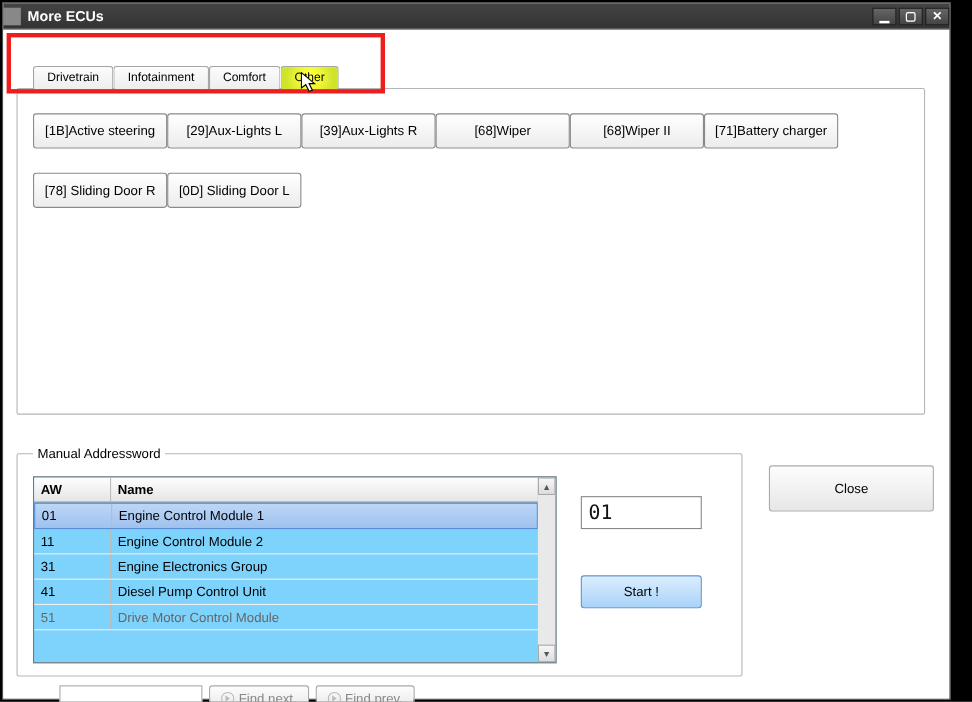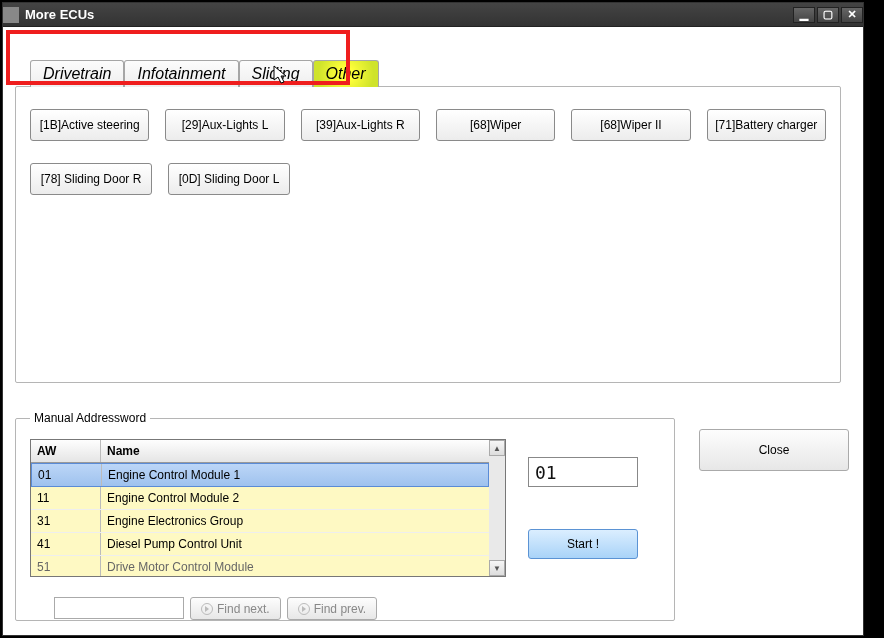--- a/index.html
+++ b/index.html
@@ -7,32 +7,32 @@
   .window { width: 862px; height: 634px; margin: 2px; background: #fff; border: 1px solid #333; position: relative; }
   .title-bar { height: 24px; background: linear-gradient(to bottom, #444, #333); color: #fff; display: flex; align-items: center; padding: 0 0; border-bottom: 1px solid #222; }
   .title-bar .icon { width: 16px; height: 16px; background: #888; margin-right: 6px; }
   .title-bar .title { font-weight: bold; font-size: 13px; flex: 1; }
   .title-bar .win-btn { width: 22px; height: 16px; background: linear-gradient(to bottom,#666,#444); border: 1px solid #222; margin-left: 2px; display: flex; align-items: center; justify-content: center; color: #fff; font-weight: bold; font-size: 11px; cursor: pointer; }
   .client { position: absolute; top: 24px; left: 0; right: 0; bottom: 0; padding: 10px 12px; background: #fff; }
   .red-box { border: 4px solid #ef1e1e; position: absolute; top: 3px; left: 3px; width: 344px; height: 55px; pointer-events: none; z-index: 30; }
   
   .tab-wrap { position: relative; margin-top: 22px; }
   .tabs { display: flex; gap: 0; position: relative; z-index: 10; margin-left: 15px; }
-  .tab { border: 1px solid #a6a6a6; border-bottom: none; background: linear-gradient(to bottom,#fcfcfc,#eee); padding: 4px 12px; font-size: 16px; border-radius: 3px 3px 0 0; cursor: pointer; position: relative; bottom: -1px; color: #000; font-style: italic; }
+  .tab { border: 1px solid #a6a6a6; border-bottom: none; background: linear-gradient(to bottom,#fcfcfc,#eee); padding: 4px 12px; font-size: 11px; border-radius: 3px 3px 0 0; cursor: pointer; position: relative; bottom: -1px; color: #000; }
   .tab.sel { background: radial-gradient(circle,#ffff3a 20%,#cfe32b 80%); }
   .panel { border: 1px solid #b5b5b5; width: 826px; height: 297px; border-radius: 2px; padding: 22px 14px; position: relative; }
-  .ecu-row { display: flex; gap: 16px; margin-bottom: 22px; }
+  .ecu-row { display: flex; gap: 0; margin-bottom: 22px; }
   .ecu-btn { width: 122px; height: 32px; border: 1px solid #8a8a8a; border-radius: 3px; background: linear-gradient(to bottom,#fff,#ececec); font-size: 12px; color: #000; display: flex; align-items: center; justify-content: center; white-space: nowrap; cursor: pointer; }
   
   .cursor-ptr { position: absolute; top: 38px; left: 270px; z-index: 40; pointer-events: none; }
   
   .lower { display: flex; align-items: flex-start; gap: 24px; margin-top: 28px; }
   fieldset.manual { border: 1px solid #b5b5b5; border-radius: 2px; width: 660px; height: 210px; padding: 14px 14px; position: relative; }
   fieldset.manual legend { font-size: 12px; color: #000000; padding: 0 4px; }
-  .grid { width: 476px; height: 138px; border: 1px solid #777; background: #fef9c3; display: flex; flex-direction: column;}
+  .grid { width: 476px; height: 170px; border: 1px solid #777; background: #7dd3fc; display: flex; flex-direction: column;}
   .grid-body { flex: 1; overflow: hidden; position: relative; }
   .grid-scroll { position: absolute; right: 0; top: 0; bottom: 0; width: 16px; background: #e9e9e9; display: flex; flex-direction: column; }
   .grid-scroll .sbtn { height: 16px; background: linear-gradient(to bottom,#f6f6f6,#ddd); border: 1px solid #aaa; display:flex;align-items:center;justify-content:center; font-size:8px;color:#555;}
   .grid-scroll .track { flex: 1; }
   .gh { display: flex; background: linear-gradient(to bottom,#fefefe,#e5e5e5); border-bottom: 1px solid #999; font-weight:bold; }
   .gh .c1, .gr .c1 { width: 70px; padding: 4px 6px; border-right: 1px solid #bbb; }
   .gh .c2, .gr .c2 { flex: 1; padding: 4px 6px; }
   .rows { }
   .gr { display: flex; border-bottom: 1px solid #eee; font-size: 12px; }
   .gr.sel { background: linear-gradient(to bottom,#bcd6f7,#9fc2ee); border: 1px solid #5a8bd6; }
@@ -63,21 +63,21 @@
     <div class="red-box"></div>
 
     <svg class="cursor-ptr" width="18" height="22" viewBox="0 0 18 22">
       <path d="M1 1 L1 15 L5 12 L8 18 L11 17 L8 11 L13 11 Z" fill="#fff" stroke="#000" stroke-width="1"></path>
     </svg>
 
     <div class="tab-wrap">
       <div class="tabs">
         <div class="tab">Drivetrain</div>
         <div class="tab">Infotainment</div>
-        <div class="tab">Sliding</div>
+        <div class="tab">Comfort</div>
         <div class="tab sel">Other</div>
       </div>
       <div class="panel">
         <div class="ecu-row">
           <div class="ecu-btn">[1B]Active steering</div>
           <div class="ecu-btn">[29]Aux-Lights  L</div>
           <div class="ecu-btn">[39]Aux-Lights  R</div>
           <div class="ecu-btn">[68]Wiper</div>
           <div class="ecu-btn">[68]Wiper II</div>
           <div class="ecu-btn">[71]Battery charger</div>

